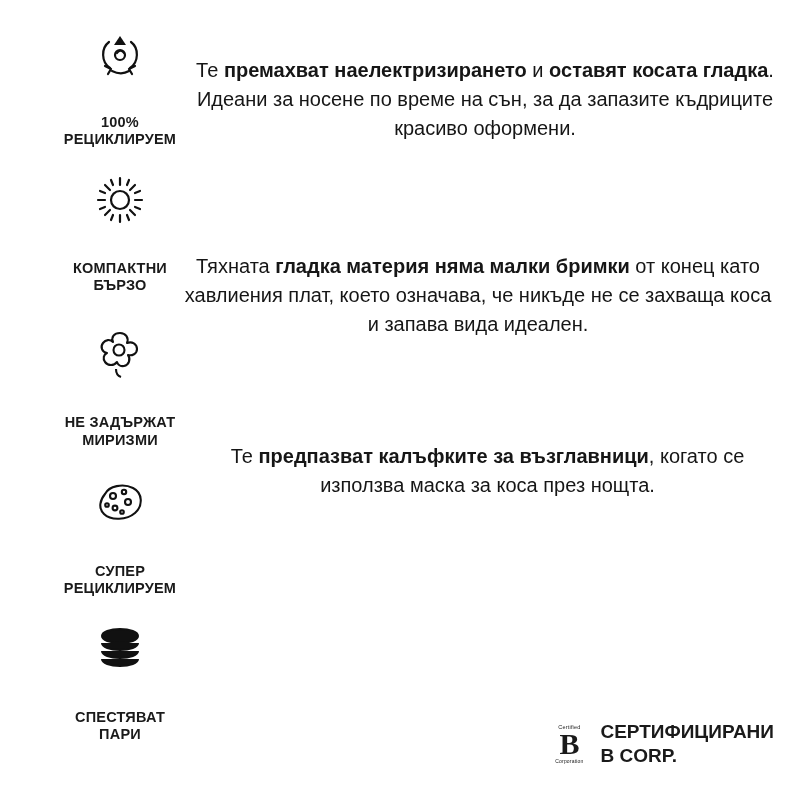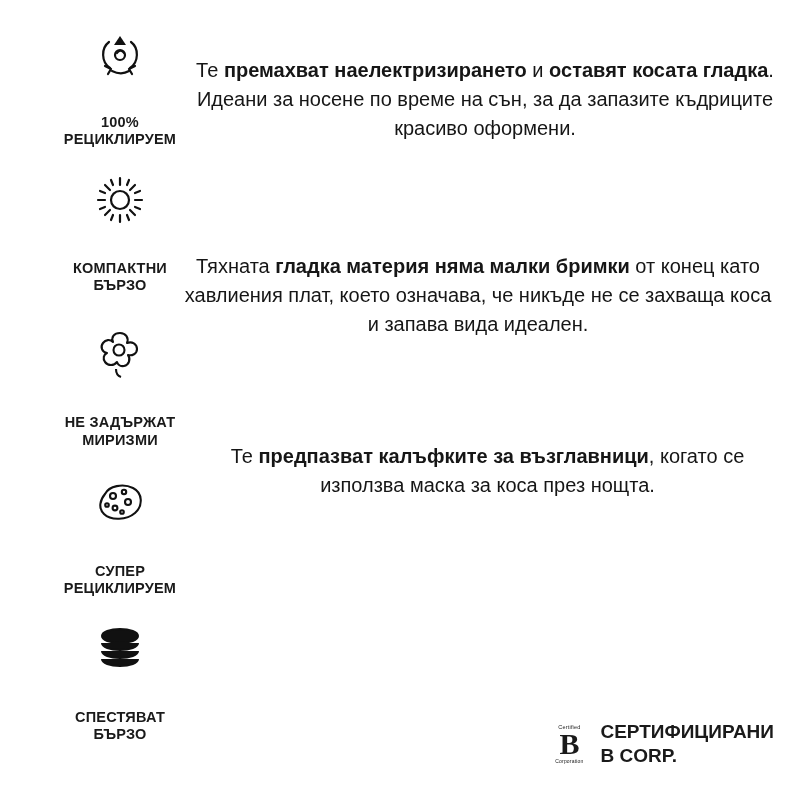--- a/index.html
+++ b/index.html
@@ -192,21 +192,21 @@
     <div class="feature f5">
       <div class="feature-icon">
         <svg width="58" height="46" viewBox="0 0 58 46" fill="none" stroke="#111" stroke-width="2" stroke-linejoin="round">
           <ellipse cx="29" cy="10" rx="18" ry="7" fill="#111" stroke="#111"></ellipse>
           <path d="M11 17 C11 21, 19 24, 29 24 C39 24, 47 21, 47 17" fill="#111" stroke="#111"></path>
           <path d="M11 25 C11 29, 19 32, 29 32 C39 32, 47 29, 47 25" fill="#111" stroke="#111"></path>
           <path d="M11 33 C11 37, 19 40, 29 40 C39 40, 47 37, 47 33" fill="#111" stroke="#111"></path>
         </svg>
       </div>
       <div class="feature-label">СПЕСТЯВАТ
-БЪРЗО</div>
+ПАРИ</div>
     </div>
   </div>
 
   <div class="paragraph p0"><span>Те </span><b>премахват наелектризирането</b><span> и </span><b>оставят косата гладка</b><span>. Идеани за носене по време на сън, за да запазите къдриците красиво оформени.</span></div>
   <div class="paragraph p1" style="left:178px; top:252px; width:600px;"><span>Тяхната </span><b>гладка материя няма малки бримки</b><span> от конец като хавлиения плат, което означава, че никъде не се захваща коса и запава вида идеален.</span></div>
   <div class="paragraph p2"><span>Те </span><b>предпазват калъфките за възглавници</b><span>, когато се използва маска за коса през нощта.</span></div>
 
   <div class="bcorp">
     <div class="bcorp-logo">
       <div class="bcorp-top">Certified</div>

